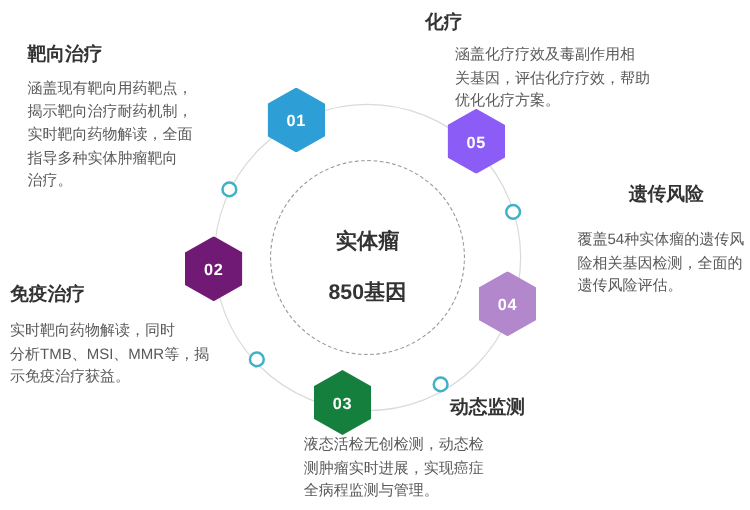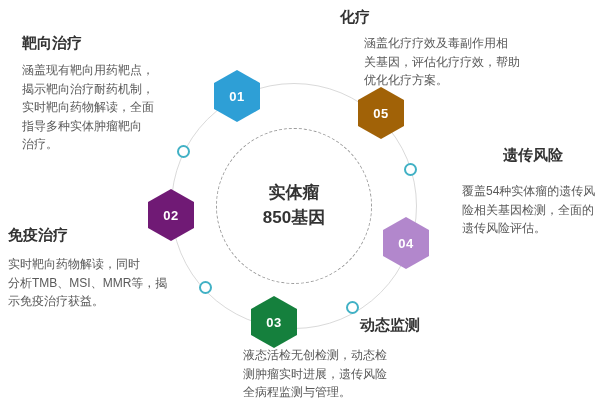--- a/index.html
+++ b/index.html
@@ -11,21 +11,21 @@
   .ring {
     position:absolute; left:171px; top:83px; width:244px; height:244px;
     border:1px solid #dadada; border-radius:50%;
   }
   .center-circle {
     position:absolute; left:216px; top:128px; width:154px; height:154px;
     border:1px dashed #9b9b9b; border-radius:50%;
     display:flex; flex-direction:column; align-items:center; justify-content:center;
   }
   .center-line {
-    font-size:17px; font-weight:bold; color:#333333; line-height:1.45; text-align:center;
+    font-size:17px; font-weight:bold; color:#333333; line-height:1.45; text-align:center;margin-top:16px;
   }
   .hex {
     position:absolute; width:46px; height:52px;
     clip-path:polygon(50% 0,100% 25%,100% 75%,50% 100%,0 75%,0 25%);
     display:flex; align-items:center; justify-content:center;text-align:right;
   }
   .hex .num { color:#ffffff; font-weight:bold; font-size:13px; letter-spacing:0.5px; }
   .dot {
     position:absolute; width:9px; height:9px; background:#ffffff;
     border:2px solid #41b1c5; border-radius:50%;
@@ -75,21 +75,21 @@
   </div>
   <div class="hex" id="hex-02" style="background-color: #701a75;">
     <span class="num">02</span>
   </div>
   <div class="hex" id="hex-03" style="background-color: #15803d;">
     <span class="num">03</span>
   </div>
   <div class="hex" id="hex-04" style="background-color: rgb(178, 135, 204);">
     <span class="num">04</span>
   </div>
-  <div class="hex" id="hex-05" style="background-color: #a16207;">
+  <div class="hex" id="hex-05" style="background-color: #8b5cf6;">
     <span class="num">05</span>
   </div>
 
   <div class="dot" id="dot-1" style="border-color: rgb(65, 177, 197);"></div>
   <div class="dot" id="dot-2" style="border-color: rgb(65, 177, 197);"></div>
   <div class="dot" id="dot-3" style="border-color: rgb(65, 177, 197);"></div>
   <div class="dot" id="dot-4" style="border-color: rgb(65, 177, 197);"></div>
 
   <div class="sec-title" id="t-targeted">靶向治疗</div>
   <div class="sec-desc" id="d-targeted">涵盖现有靶向用药靶点，
@@ -108,16 +108,16 @@
 险相关基因检测，全面的
 遗传风险评估。</div>
 
   <div class="sec-title" id="t-immuno">免疫治疗</div>
   <div class="sec-desc" id="d-immuno">实时靶向药物解读，同时
 分析TMB、MSI、MMR等，揭
 示免疫治疗获益。</div>
 
   <div class="sec-title" id="t-dynamic">动态监测</div>
   <div class="sec-desc" id="d-dynamic">液态活检无创检测，动态检
-测肿瘤实时进展，遗传风险
+测肿瘤实时进展，实现癌症
 全病程监测与管理。</div>
 
 </div>
 
 </body></html>

